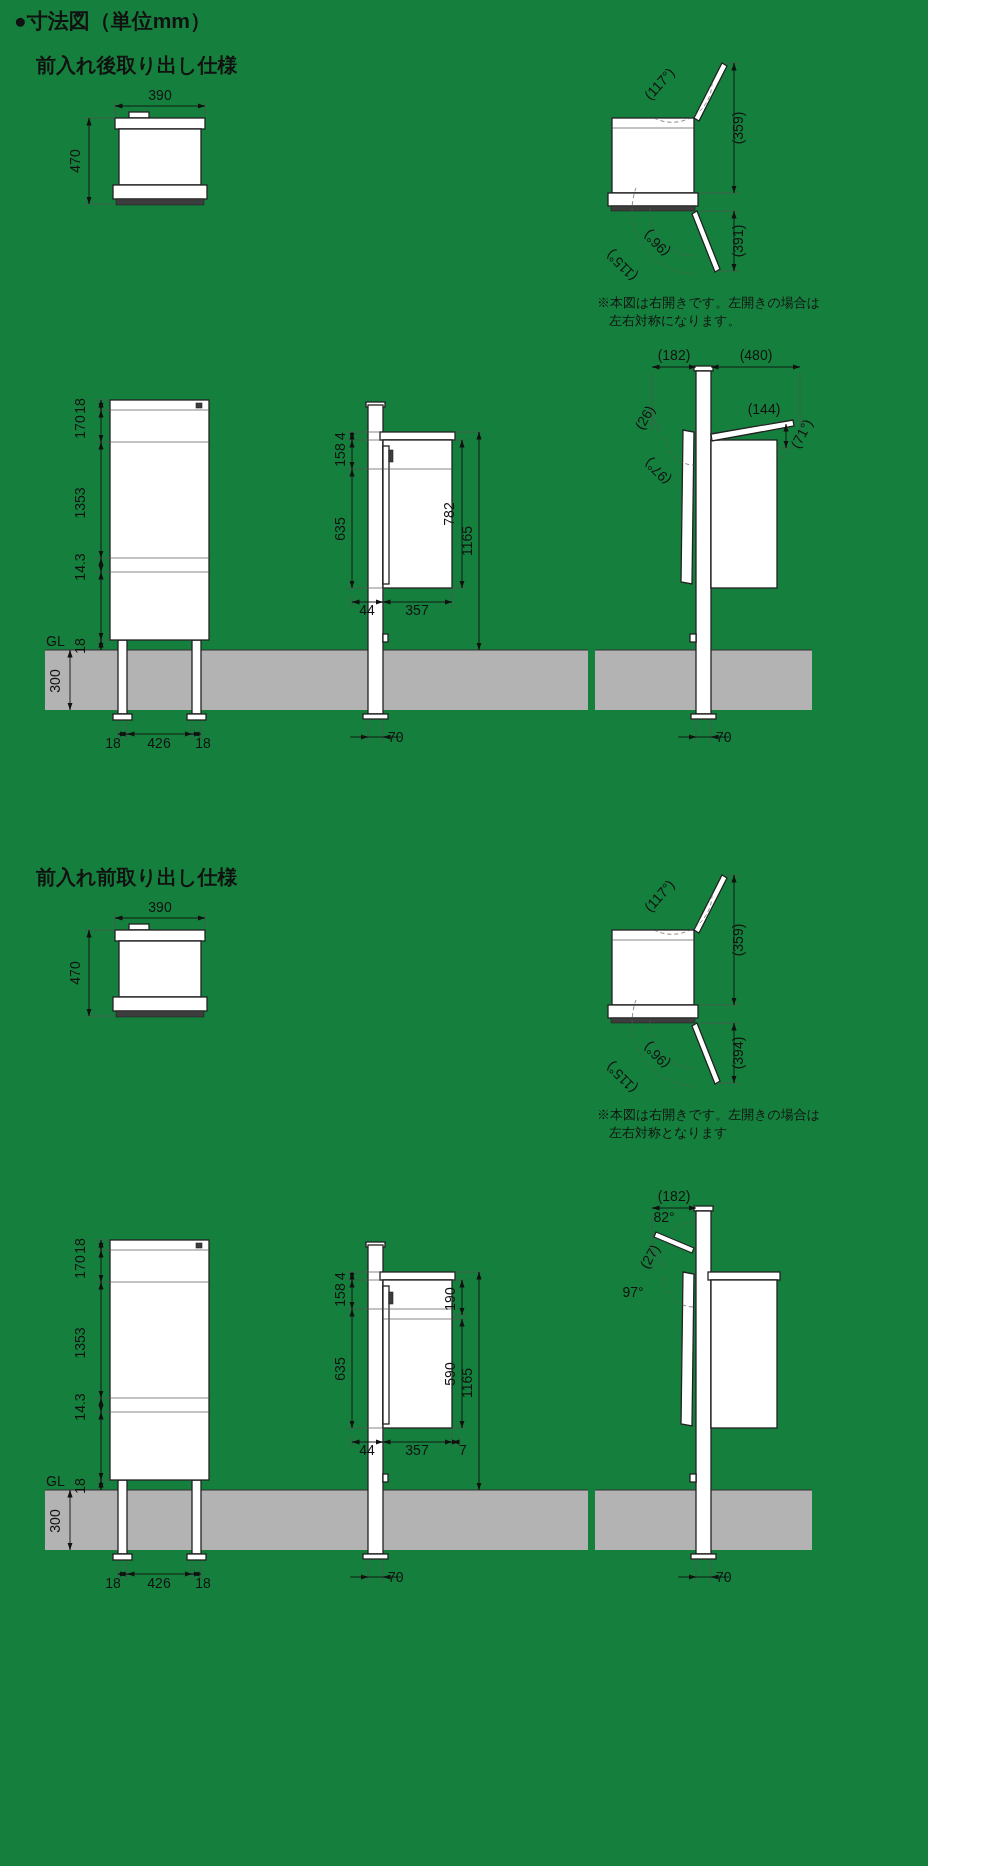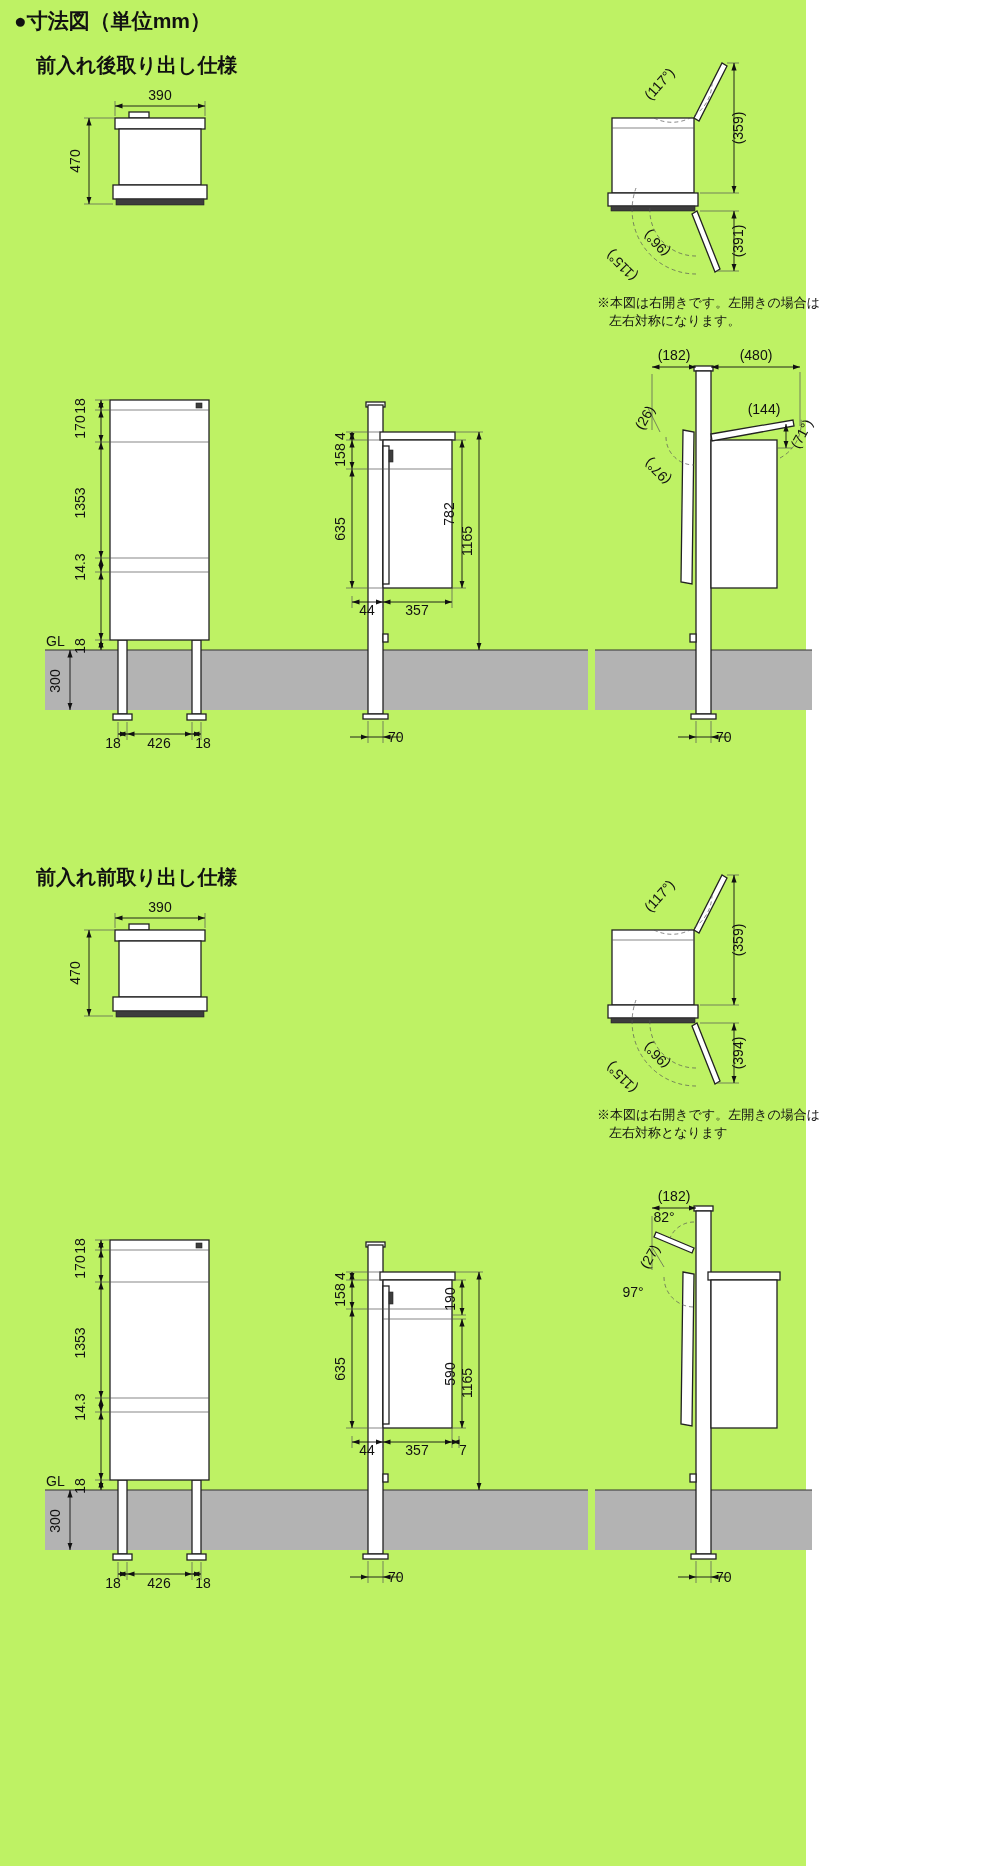--- a/index.html
+++ b/index.html
@@ -1,16 +1,16 @@
 <!DOCTYPE html>
 <html><head>
 <meta charset="utf-8">
 <style>
   html,body{margin:0;padding:0;background:#fff;}
-  .canvas{width:806px;height:1866px;background:#bef264;position:relative;font-family:"Liberation Sans",sans-serif;}
+  .canvas{width:928px;height:1866px;background:#15803d;position:relative;font-family:"Liberation Sans",sans-serif;}
   svg{display:block;}
   text{font-family:"Liberation Sans",sans-serif;fill:#111;}
   .hd{font-size:20px;font-weight:bold;}
   .t1{font-size:21px;}
   .txt{font-size:14px;text-anchor:middle;}
   .note{font-size:13px;text-anchor:start;}
   .as{text-anchor:start;}
   .o{fill:#fff;stroke:#222;stroke-width:1.3;}
   .t{stroke:#555;stroke-width:0.7;fill:none;}
   .dash{stroke-dasharray:4 3;}

